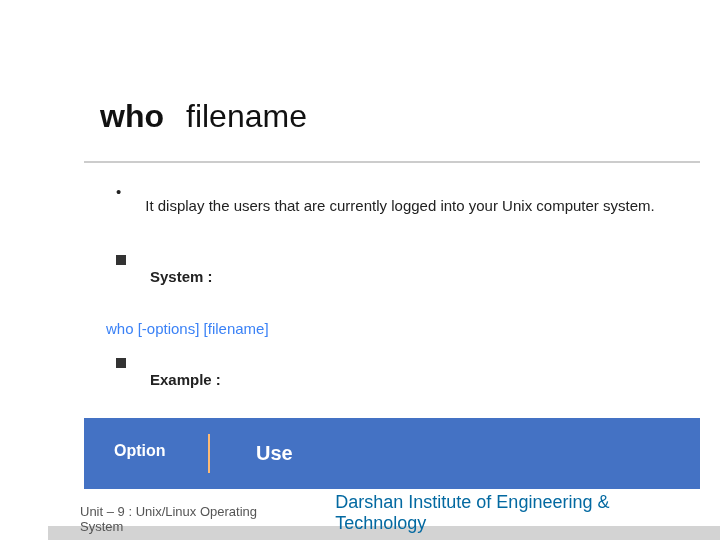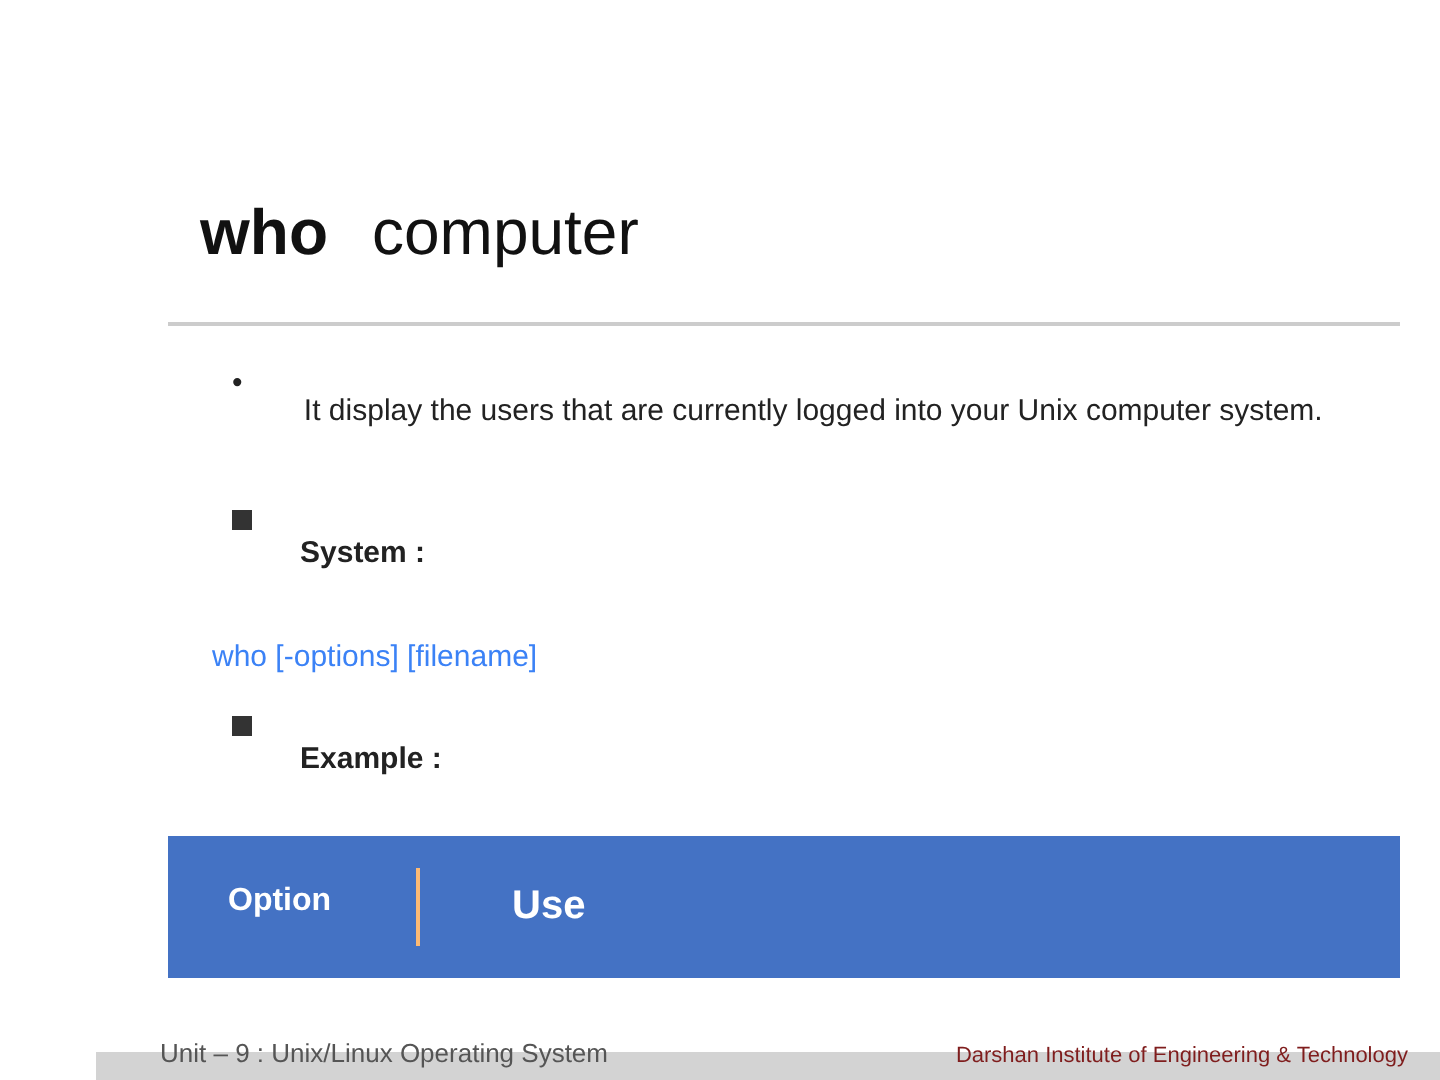--- a/index.html
+++ b/index.html
@@ -67,21 +67,20 @@
       width: 10px;
       height: 10px;
       background: #333333;
       margin-right: 8px;
       flex-shrink: 0;
       margin-top: 5px;
     }
 
     .bullet-text {
       flex: 1;
-      text-align: center;
     }
 
     .syntax-block {
       margin-left: 22px;
       font-size: 15px;
       color: #3b82f6;
       margin-bottom: 10px;
       font-family: Liberation Sans, sans-serif;
     }
 
@@ -125,32 +124,32 @@
       padding: 6px 16px;
       height: 30px;
     }
 
     .footer-left {
       font-size: 13px;
       color: #555555;
     }
 
     .footer-right {
-      font-size: 11px;
-      color: #7f1d1d;
+      font-size: 18px;
+      color: #0369a1;
     }
   </style>
 </head>
 <body>
 
 <div class="main-content">
 
   <div class="title-area">
     <span class="title-bold">who</span>
-    <span class="title-normal">computer</span>
+    <span class="title-normal">filename</span>
   </div>
 
   <div class="bullet-section">
     <div class="bullet-item">
       <span class="bullet-dot">•</span>
       <span class="bullet-text">It display the users that are currently logged into your Unix computer system.</span>
     </div>
   </div>
 
   <div class="bullet-section">

